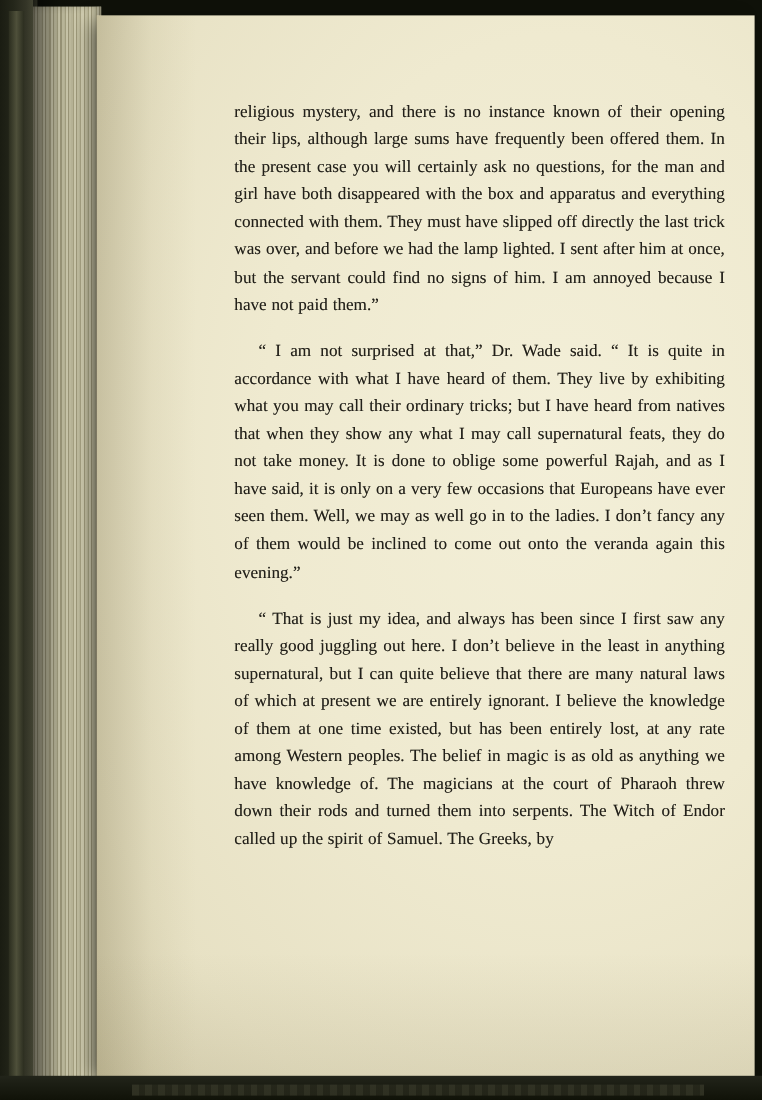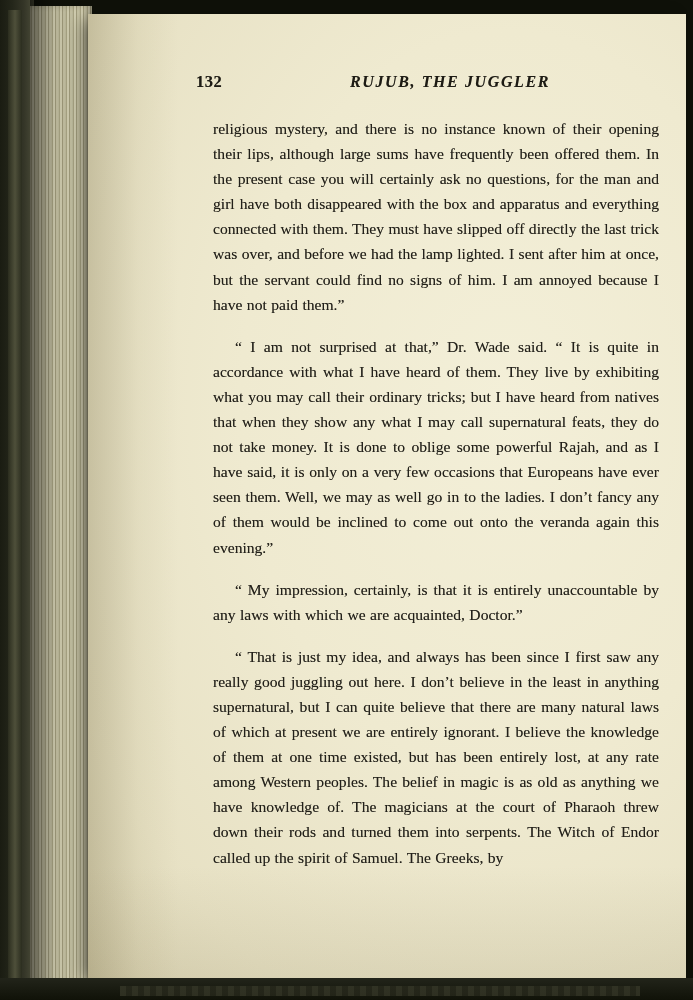--- a/index.html
+++ b/index.html
@@ -163,28 +163,23 @@
     <div class="binding-edge"></div>
   </div>
 
   <div class="edges"></div>
   <div class="edges-shadow"></div>
 
   <div class="leaf">
 
     <div class="textblock">
 
-      <div class="running-head">
-        <div class="folio">132</div>
-        <div class="head-title">RUJUB, THE JUGGLER</div>
-      </div>
 
       <p class="body">religious mystery, and there is no instance known of their opening their lips, although large sums have frequently been offered them.  In the present case you will certainly ask no questions, for the man and girl have both disappeared with the box and apparatus and everything connected with them.  They must have slipped off directly the last trick was over, and before we had the lamp lighted.  I sent after him at once, but the servant could find no signs of him.  I am annoyed because I have not paid them.”</p>
       <p class="body indent">“ I am not surprised at that,” Dr. Wade said.  “ It is quite in accordance with what I have heard of them. They live by exhibiting what you may call their ordinary tricks; but I have heard from natives that when they show any what I may call supernatural feats, they do not take money.  It is done to oblige some powerful Rajah, and as I have said, it is only on a very few occasions that Europeans have ever seen them.  Well, we may as well go in to the ladies.  I don’t fancy any of them would be inclined to come out onto the veranda again this evening.”</p>
-      <p class="body indent">“ My impression, certainly, is that it is entirely unaccountable by any laws with which we are acquainted, Doctor.”</p>
       <p class="body indent">“ That is just my idea, and always has been since I first saw any really good juggling out here.  I don’t believe in the least in anything supernatural, but I can quite believe that there are many natural laws of which at present we are entirely ignorant.  I believe the knowledge of them at one time existed, but has been entirely lost, at any rate among Western peoples.  The belief in magic is as old as anything we have knowledge of.  The magicians at the court of Pharaoh threw down their rods and turned them into serpents.  The Witch of Endor called up the spirit of Samuel.  The Greeks, by</p>
 
     </div>
   </div>
 
   <div class="bed">
     <div class="bed-texture"></div>
   </div>
 
 </div>

